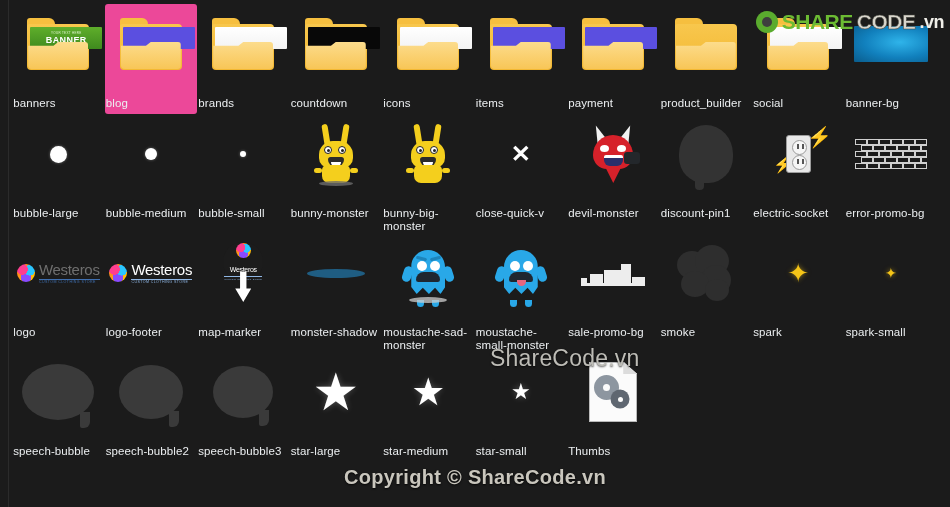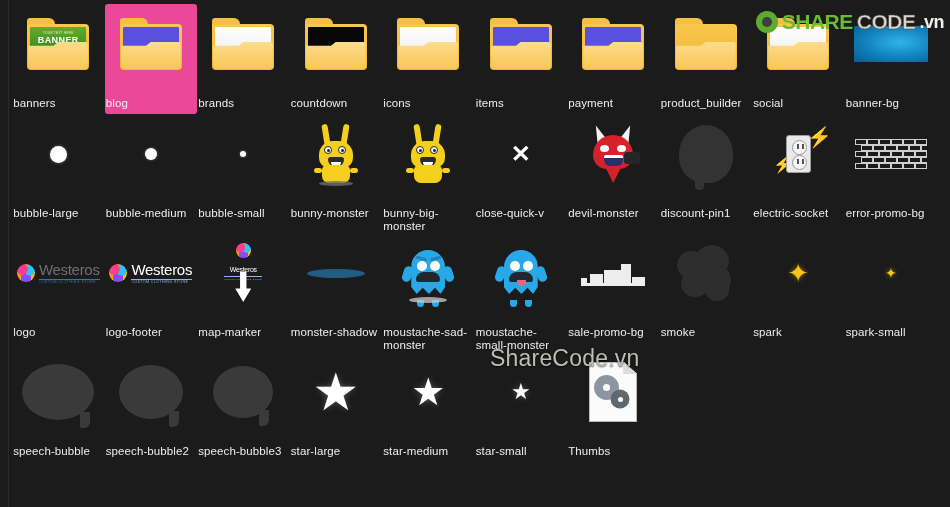--- a/index.html
+++ b/index.html
@@ -53,21 +53,21 @@
   .folder .tab {
     position: absolute; left: 0; top: 0; width: 28px; height: 10px;
     background: #f6bf3f; border-radius: 3px 6px 0 0;
   }
   .folder .back {
     position: absolute; left: 0; top: 6px; width: 62px; height: 46px;
     background: linear-gradient(#f8c74d, #f3b833);
     border-radius: 3px 4px 4px 4px;
   }
   .folder .art {
-    position: absolute; left: 3px; top: 9px; width: 56px; height: 22px;
+    position: absolute; left: 3px; top: 9px; width: 72px; height: 22px;
     overflow: hidden; border-radius: 1px;
   }
   .folder .front {
     position: absolute; left: 1px; top: 24px; width: 60px; height: 27px;
     background: linear-gradient(#fbd87f, #f7c busy);
     background: linear-gradient(#fcdc8c, #f8c657);
     border-radius: 1px 3px 4px 4px;
     clip-path: polygon(0 14%, 42% 14%, 50% 0, 100% 0, 100% 100%, 0 100%);
   }
   .art-blue  { width:100%; height:100%; background:#5b4fe0; }
@@ -705,13 +705,14 @@
     </div>
 
   <div class="wm-top">
     <span class="recycle"></span>
     <span class="share">SHARE</span>
     <span class="code">CODE</span>
     <span class="vn">.vn</span>
   </div>
 
   <div class="wm-mid">ShareCode.vn</div>
+  <div class="wm-bottom">Copyright © ShareCode.vn</div>
 </div>
 
 </body></html>

